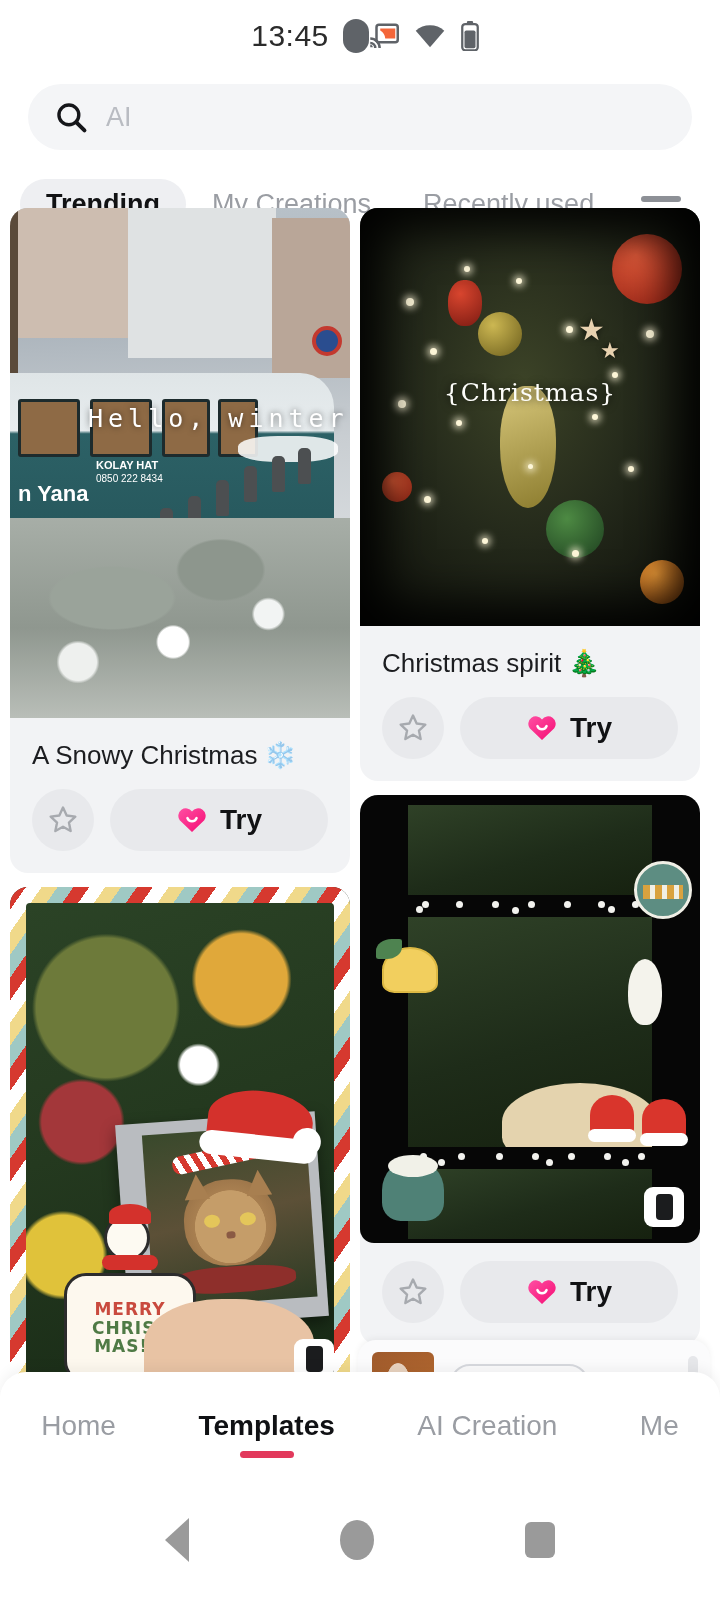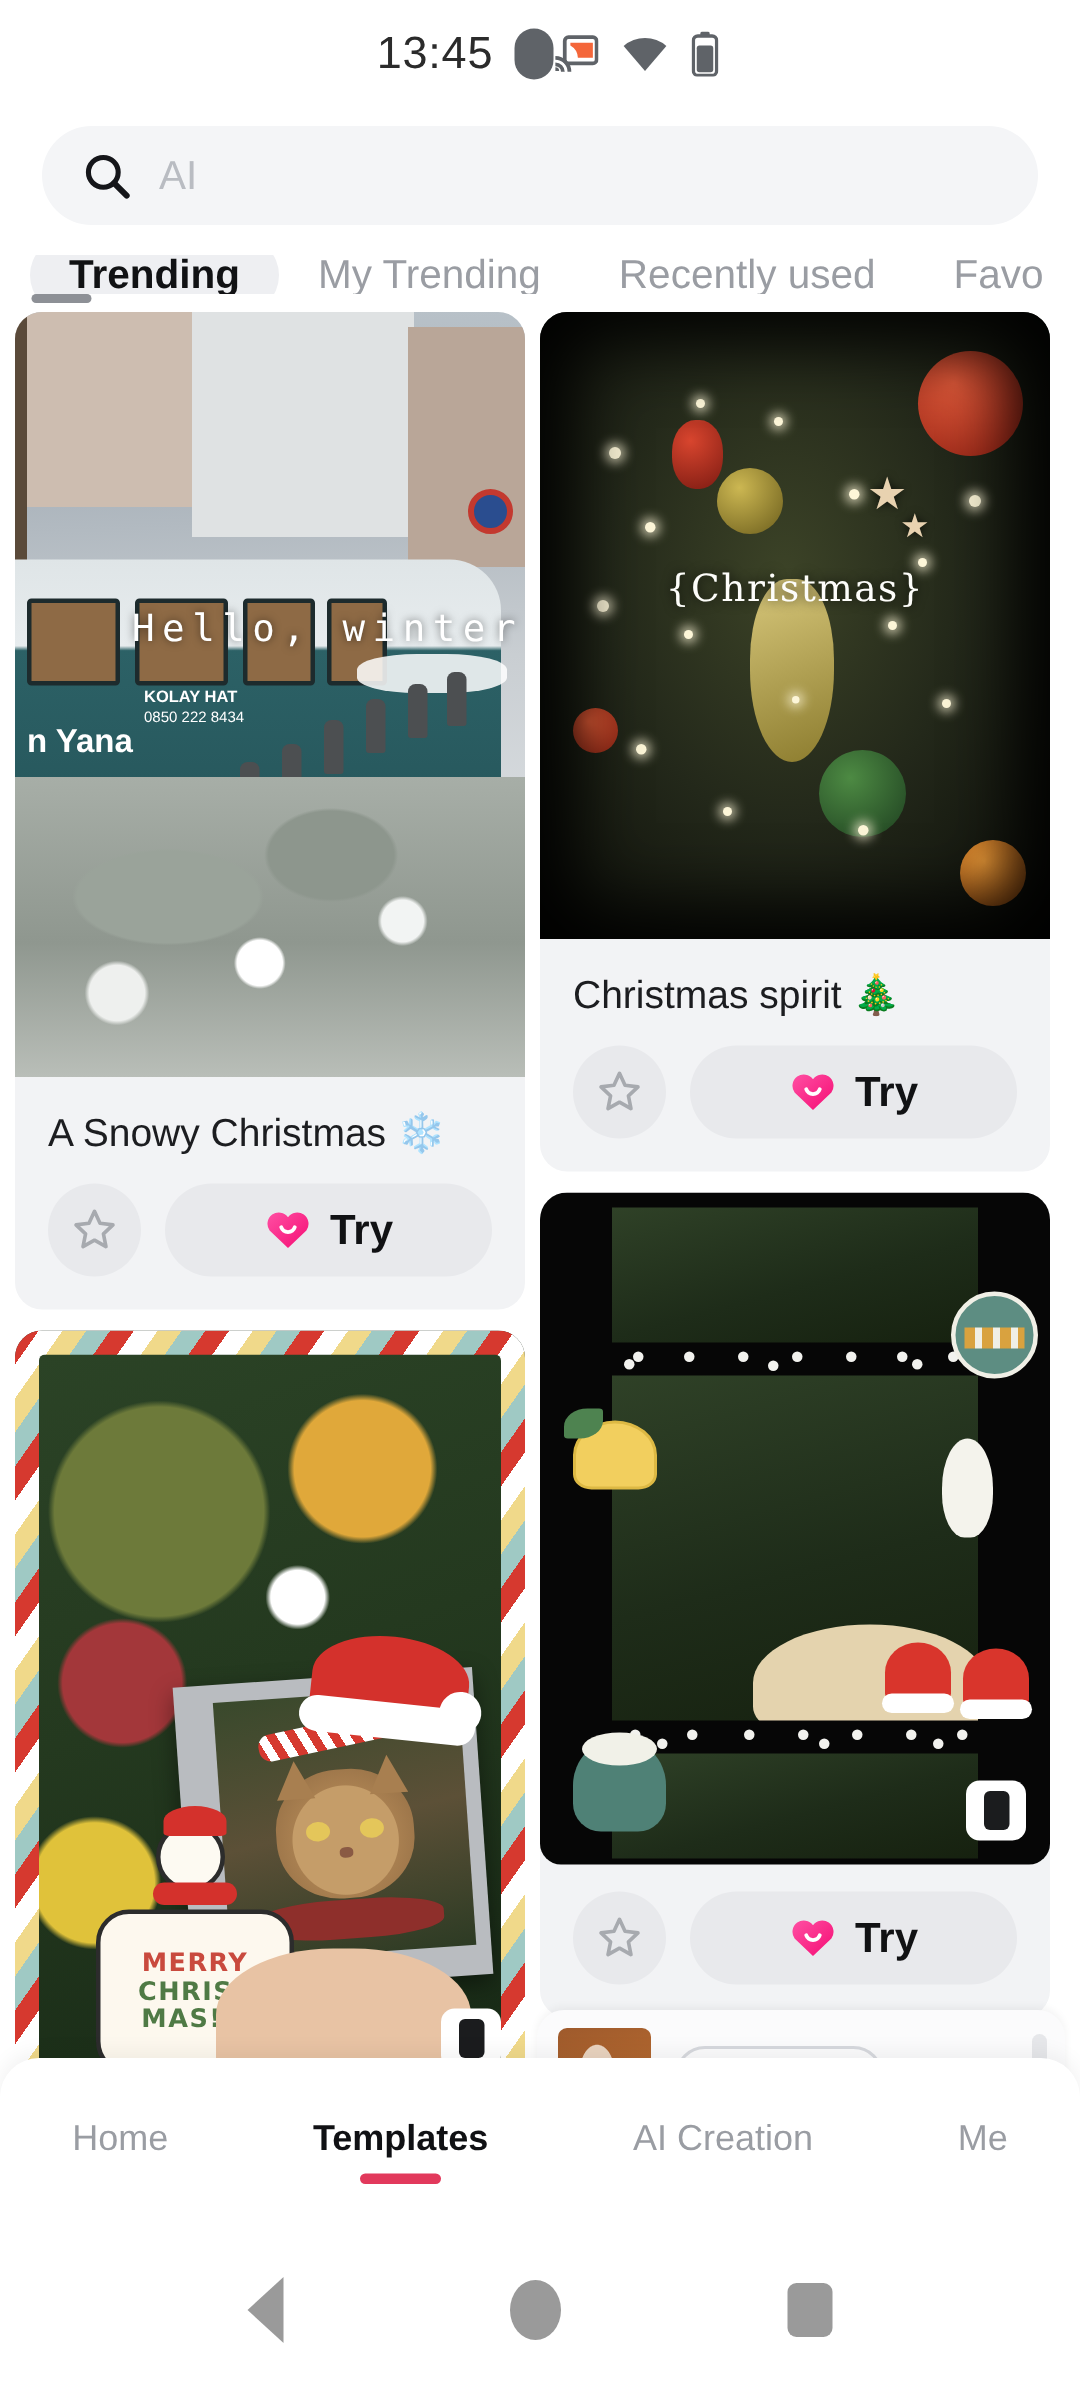--- a/index.html
+++ b/index.html
@@ -24,22 +24,22 @@
   
   .search-wrap { padding: 12px 28px 0 28px; }
   .searchbar {
     height: 66px; border-radius: 33px; background: #f4f5f7;
     display: flex; align-items: center; padding: 0 26px; gap: 18px;
   }
   .search-ph { font-size: 27px; color: #b9bcc2; }
 
   
   .tabs-row {
-    margin-top: 20px; height: 60px; display: flex; align-items: flex-start;
-    padding-left: 20px; padding-right: 16px; position: relative; flex-direction: column;
+    margin-top: 20px; height: 60px; display: flex; align-items: flex-end;
+    padding-left: 20px; padding-right: 16px; position: relative;
   }
   .tabs-scroll { display: flex; align-items: center; gap: 0; flex: 1; overflow: hidden; }
   .tab {
     font-size: 27px; color: #9a9da3; white-space: nowrap;
     padding: 10px 26px; border-radius: 28px;
   }
   .tab.active { color: #111214; font-weight: bold; background: #eeeff2; }
   .tab-menu {
     width: 64px; display: flex; flex-direction: column; gap: 8px;
     align-items: center; justify-content: center; flex: 0 0 auto;
@@ -198,21 +198,21 @@
   .sel-handle { position:absolute; right:12px; top:16px; width:10px; height:36px; border-radius:5px; background:#e6e7ea; }
 
   
   .bottomnav {
     position:absolute; left:0; right:0; bottom:120px; height:108px;
     background:#ffffff; border-radius:26px 26px 0 0;
     display:flex; align-items:center; justify-content:space-around;
     box-shadow: 0 -3px 14px rgba(0,0,0,.06);
   }
   .nav-item { position:relative; display:flex; flex-direction:column; align-items:center; }
-  .nav-label { font-size:24px; color:#9a9da3; }
+  .nav-label { font-size:28px; color:#9a9da3; }
   .nav-item.active .nav-label { color:#101114; font-weight:bold; }
   .nav-underline { position:absolute; bottom:-16px; width:54px; height:7px; border-radius:4px; background:#e2395c; }
 
   
   .androidnav {
     position:absolute; left:0; right:0; bottom:0; height:120px; background:#ffffff;
     display:flex; align-items:center; justify-content:space-around; padding:0 90px;
   }
   .nav-back { width:0; height:0; border-top:22px solid transparent; border-bottom:22px solid transparent; border-right:24px solid #9a9a9a; }
   .nav-home { width:34px; height:40px; border-radius:50%; background:#9a9a9a; }
@@ -253,21 +253,21 @@
         <circle cx="10.5" cy="10.5" r="7" fill="none" stroke="#15161a" stroke-width="2.4"></circle>
         <line x1="15.6" y1="15.6" x2="21.5" y2="21.5" stroke="#15161a" stroke-width="2.8" stroke-linecap="round"></line>
       </svg>
       <span class="search-ph">AI</span>
     </div>
   </div>
 
   <div class="tabs-row">
     <div class="tabs-scroll">
       <div class="tab active">Trending</div>
-      <div class="tab">My Trending</div>
+      <div class="tab">My Creations</div>
       <div class="tab">Recently used</div>
       <div class="tab">Favo</div>
     </div>
     <div class="tab-menu">
       <span></span>
         <span></span>
         <span></span>
     </div>
   </div>
 

